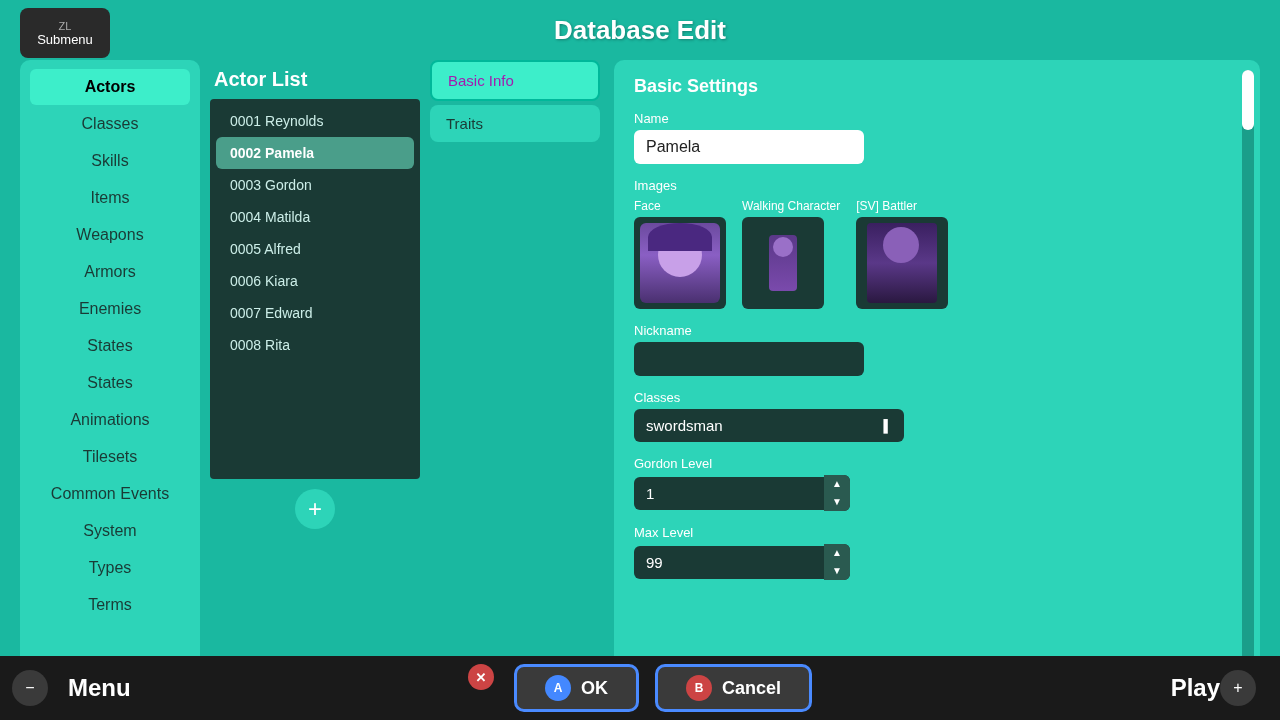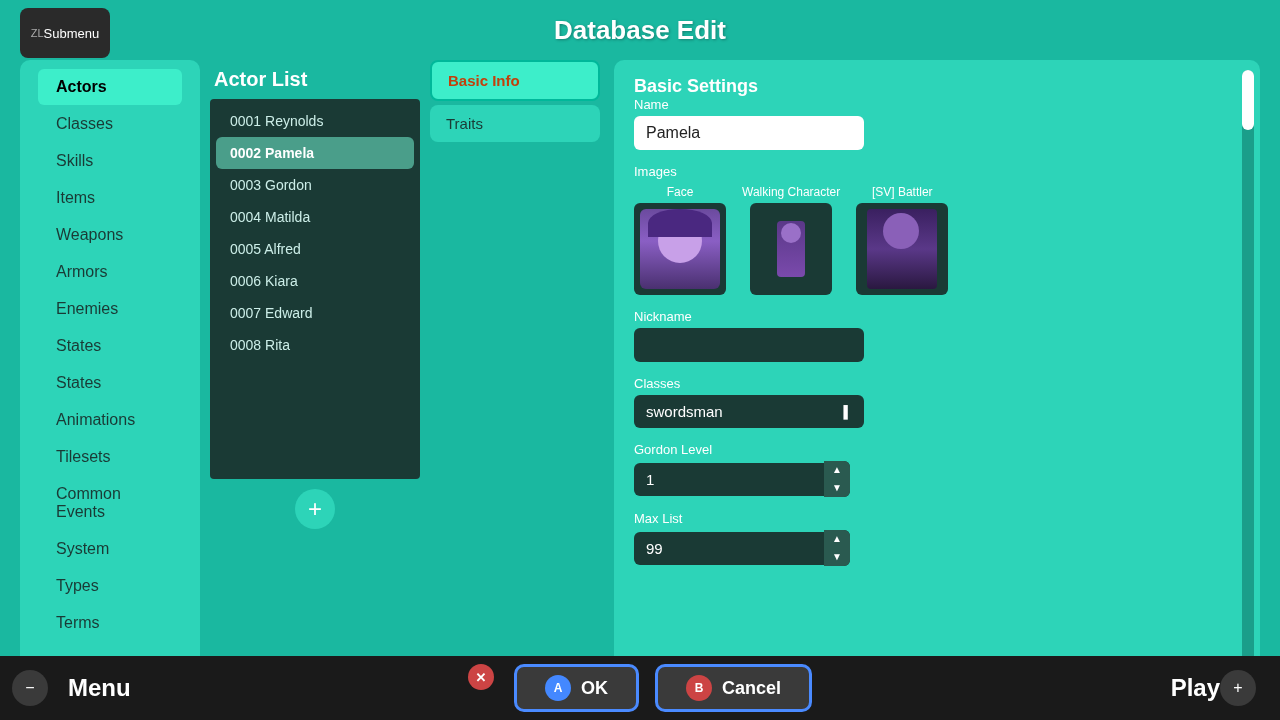--- a/index.html
+++ b/index.html
@@ -24,21 +24,21 @@
       position: absolute;
       left: 20px;
       top: 8px;
       background: #2a2a2a;
       color: white;
       border: none;
       border-radius: 8px;
       width: 90px;
       height: 50px;
       display: flex;
-      flex-direction: row;
+      flex-direction: column;
       align-items: center;
       justify-content: center;
       cursor: pointer;
       font-size: 13px;
     }
     .submenu-btn .zt-badge {
       font-size: 11px;
       color: #aaa;
     }
     .page-title {
@@ -54,22 +54,23 @@
       margin: 0 20px;
       height: 620px;
       gap: 0;
     }
 
     
     .sidebar {
       background: #2dd4b8;
       border-radius: 10px;
       width: 180px;
-      padding: 8px 12px;
+      padding: 8px 4px;
       flex-shrink: 0;
+      text-align: center;
     }
     .sidebar-item {
       padding: 9px 18px;
       color: #1a3a35;
       font-size: 16px;
       cursor: pointer;
       border-radius: 6px;
       margin: 1px 6px;
     }
     .sidebar-item.active {
@@ -137,38 +138,39 @@
       background: #2dd4b8;
       border-radius: 8px;
       padding: 10px 16px;
       margin-bottom: 4px;
       color: #1a3a35;
       font-size: 15px;
       cursor: pointer;
     }
     .tab-item.active {
       background: #3deeca;
-      font-weight: bold;
-      color: #c2410c;
+      font-weight: normal;
+      color: #a21caf;
       border: 2px solid #00b89a;
     }
 
     
     .detail-panel {
       margin-left: 14px;
       flex: 1;
       background: #2dd4b8;
       border-radius: 10px;
       padding: 16px 20px;
       position: relative;
     }
     .detail-panel-title {
       color: white;
       font-size: 18px;
       font-weight: bold;
+      margin-bottom: 14px;
     }
 
     
     .scrollbar {
       position: absolute;
       right: 6px;
       top: 10px;
       bottom: 10px;
       width: 12px;
       background: #1a9e8a;
@@ -215,21 +217,20 @@
       font-size: 13px;
       margin-bottom: 6px;
     }
     .images-row {
       display: flex;
       gap: 16px;
     }
     .image-block {
       display: flex;
       flex-direction: column;
-      align-items: center;
     }
     .image-block-label {
       color: white;
       font-size: 12px;
       margin-bottom: 4px;
     }
     .image-box {
       background: #1a3a35;
       border-radius: 6px;
       display: flex;
@@ -295,21 +296,21 @@
       background: #8a60b8;
       border-radius: 50%;
     }
 
     
     .dropdown-input {
       background: #1a3a35;
       border: none;
       border-radius: 6px;
       padding: 8px 12px;
-      width: 230px;
+      width: 270px;
       font-size: 15px;
       color: white;
       display: flex;
       align-items: center;
       justify-content: space-between;
       cursor: pointer;
     }
     .dropdown-arrow {
       color: white;
       font-size: 12px;
@@ -563,21 +564,21 @@
       <div class="spinner-row">
         <input class="spinner-input" type="text" value="1" style="">
         <div class="spinner-btns">
           <button class="spinner-btn">▲</button>
           <button class="spinner-btn">▼</button>
         </div>
       </div>
     </div>
 
     <div class="field-group">
-      <div class="field-label">Max List</div>
+      <div class="field-label">Max Level</div>
       <div class="spinner-row">
         <input class="spinner-input" type="text" value="99" style="">
         <div class="spinner-btns">
           <button class="spinner-btn">▲</button>
           <button class="spinner-btn">▼</button>
         </div>
       </div>
     </div>
 
     <div class="scrollbar">

